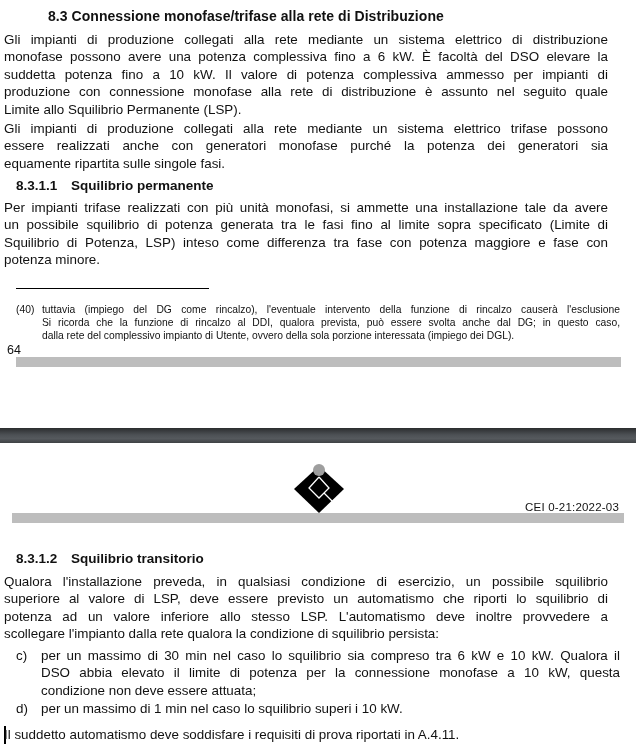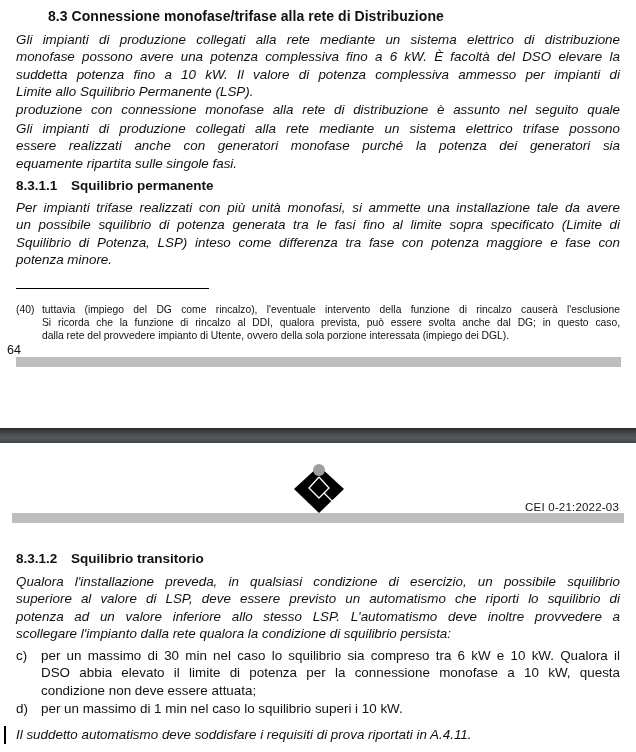--- a/index.html
+++ b/index.html
@@ -9,24 +9,23 @@
   }
   .page { position: absolute; left: 0; width: 636px; }
   .page-top { top: 0; height: 418px; }
   .page-bottom { top: 443px; height: 309px; }
 
   .h2 { position: absolute; left: 16px; top: 8px; font-size: 14px; font-weight: bold; letter-spacing: 0.05px; margin-left: 32px; }
   .h4 { position: absolute; left: 16px; font-size: 13.5px; font-weight: bold; }
   .h4 .num { display: inline-block; width: 55px; }
 
   .para {
-    position: absolute; left: 16px; width: 604px;
+    position: absolute; left: 4px; width: 604px;
     font-size: 13.4px; line-height: 17.4px; text-align: justify;
     text-align-last: left;
-    font-style: italic;
   }
   .para .ln { display: block; text-align: justify; text-align-last: justify; white-space: nowrap; }
   .para .ln.last { text-align-last: left; }
 
   .footnote-rule { position: absolute; left: 16px; top: 288px; width: 193px; height: 1px; background: #000; }
   .footnote { position: absolute; left: 16px; top: 303px; width: 604px; font-size: 10.3px; line-height: 13.2px; }
   .footnote .fn-num { position: absolute; left: 0; top: 0; }
   .footnote .fn-body { position: absolute; left: 26px; width: 578px; }
   .footnote .ln { display: block; text-align: justify; text-align-last: justify; white-space: nowrap; }
   .footnote .ln.last { text-align-last: left; }
@@ -55,22 +54,22 @@
 </head>
 <body>
 
 <div class="page page-top">
   <div class="h2">8.3 Connessione monofase/trifase alla rete di Distribuzione</div>
 
   <div class="para" style="top:31px;">
     <span class="ln">Gli impianti di produzione collegati alla rete mediante un sistema elettrico di distribuzione</span>
     <span class="ln">monofase possono avere una potenza complessiva fino a 6 kW. È facoltà del DSO elevare la</span>
     <span class="ln">suddetta potenza fino a 10 kW. Il valore di potenza complessiva ammesso per impianti di</span>
+    <span class="ln">produzione con connessione monofase alla rete di distribuzione è assunto nel seguito quale</span>
     <span class="ln last">Limite allo Squilibrio Permanente (LSP).</span>
-    <span class="ln">produzione con connessione monofase alla rete di distribuzione è assunto nel seguito quale</span>
   </div>
 
   <div class="para" style="top:120px;">
     <span class="ln">Gli impianti di produzione collegati alla rete mediante un sistema elettrico trifase possono</span>
     <span class="ln">essere realizzati anche con generatori monofase purché la potenza dei generatori sia</span>
     <span class="ln last">equamente ripartita sulle singole fasi.</span>
   </div>
 
   <div class="h4" style="top:178px;">
     <span class="num">8.3.1.1</span><span>Squilibrio permanente</span>
@@ -83,21 +82,21 @@
     <span class="ln last">potenza minore.</span>
   </div>
 
   <div class="footnote-rule"></div>
 
   <div class="footnote">
     <span class="fn-num">(40)</span>
     <div class="fn-body">
       <span class="ln">tuttavia (impiego del DG come rincalzo), l'eventuale intervento della funzione di rincalzo causerà l'esclusione</span>
       <span class="ln">Si ricorda che la funzione di rincalzo al DDI, qualora prevista, può essere svolta anche dal DG; in questo caso,</span>
-      <span class="ln last">dalla rete del provvedere impianto di Utente, ovvero della sola porzione interessata (impiego dei DGL).</span>
+      <span class="ln last">dalla rete del complessivo impianto di Utente, ovvero della sola porzione interessata (impiego dei DGL).</span>
     </div>
   </div>
 
   <div class="page-number">64</div>
   <div class="gray-bar-bottom"></div>
 </div>
 
 <div class="page-gap"></div>
 
 <div class="page page-bottom"></div>

